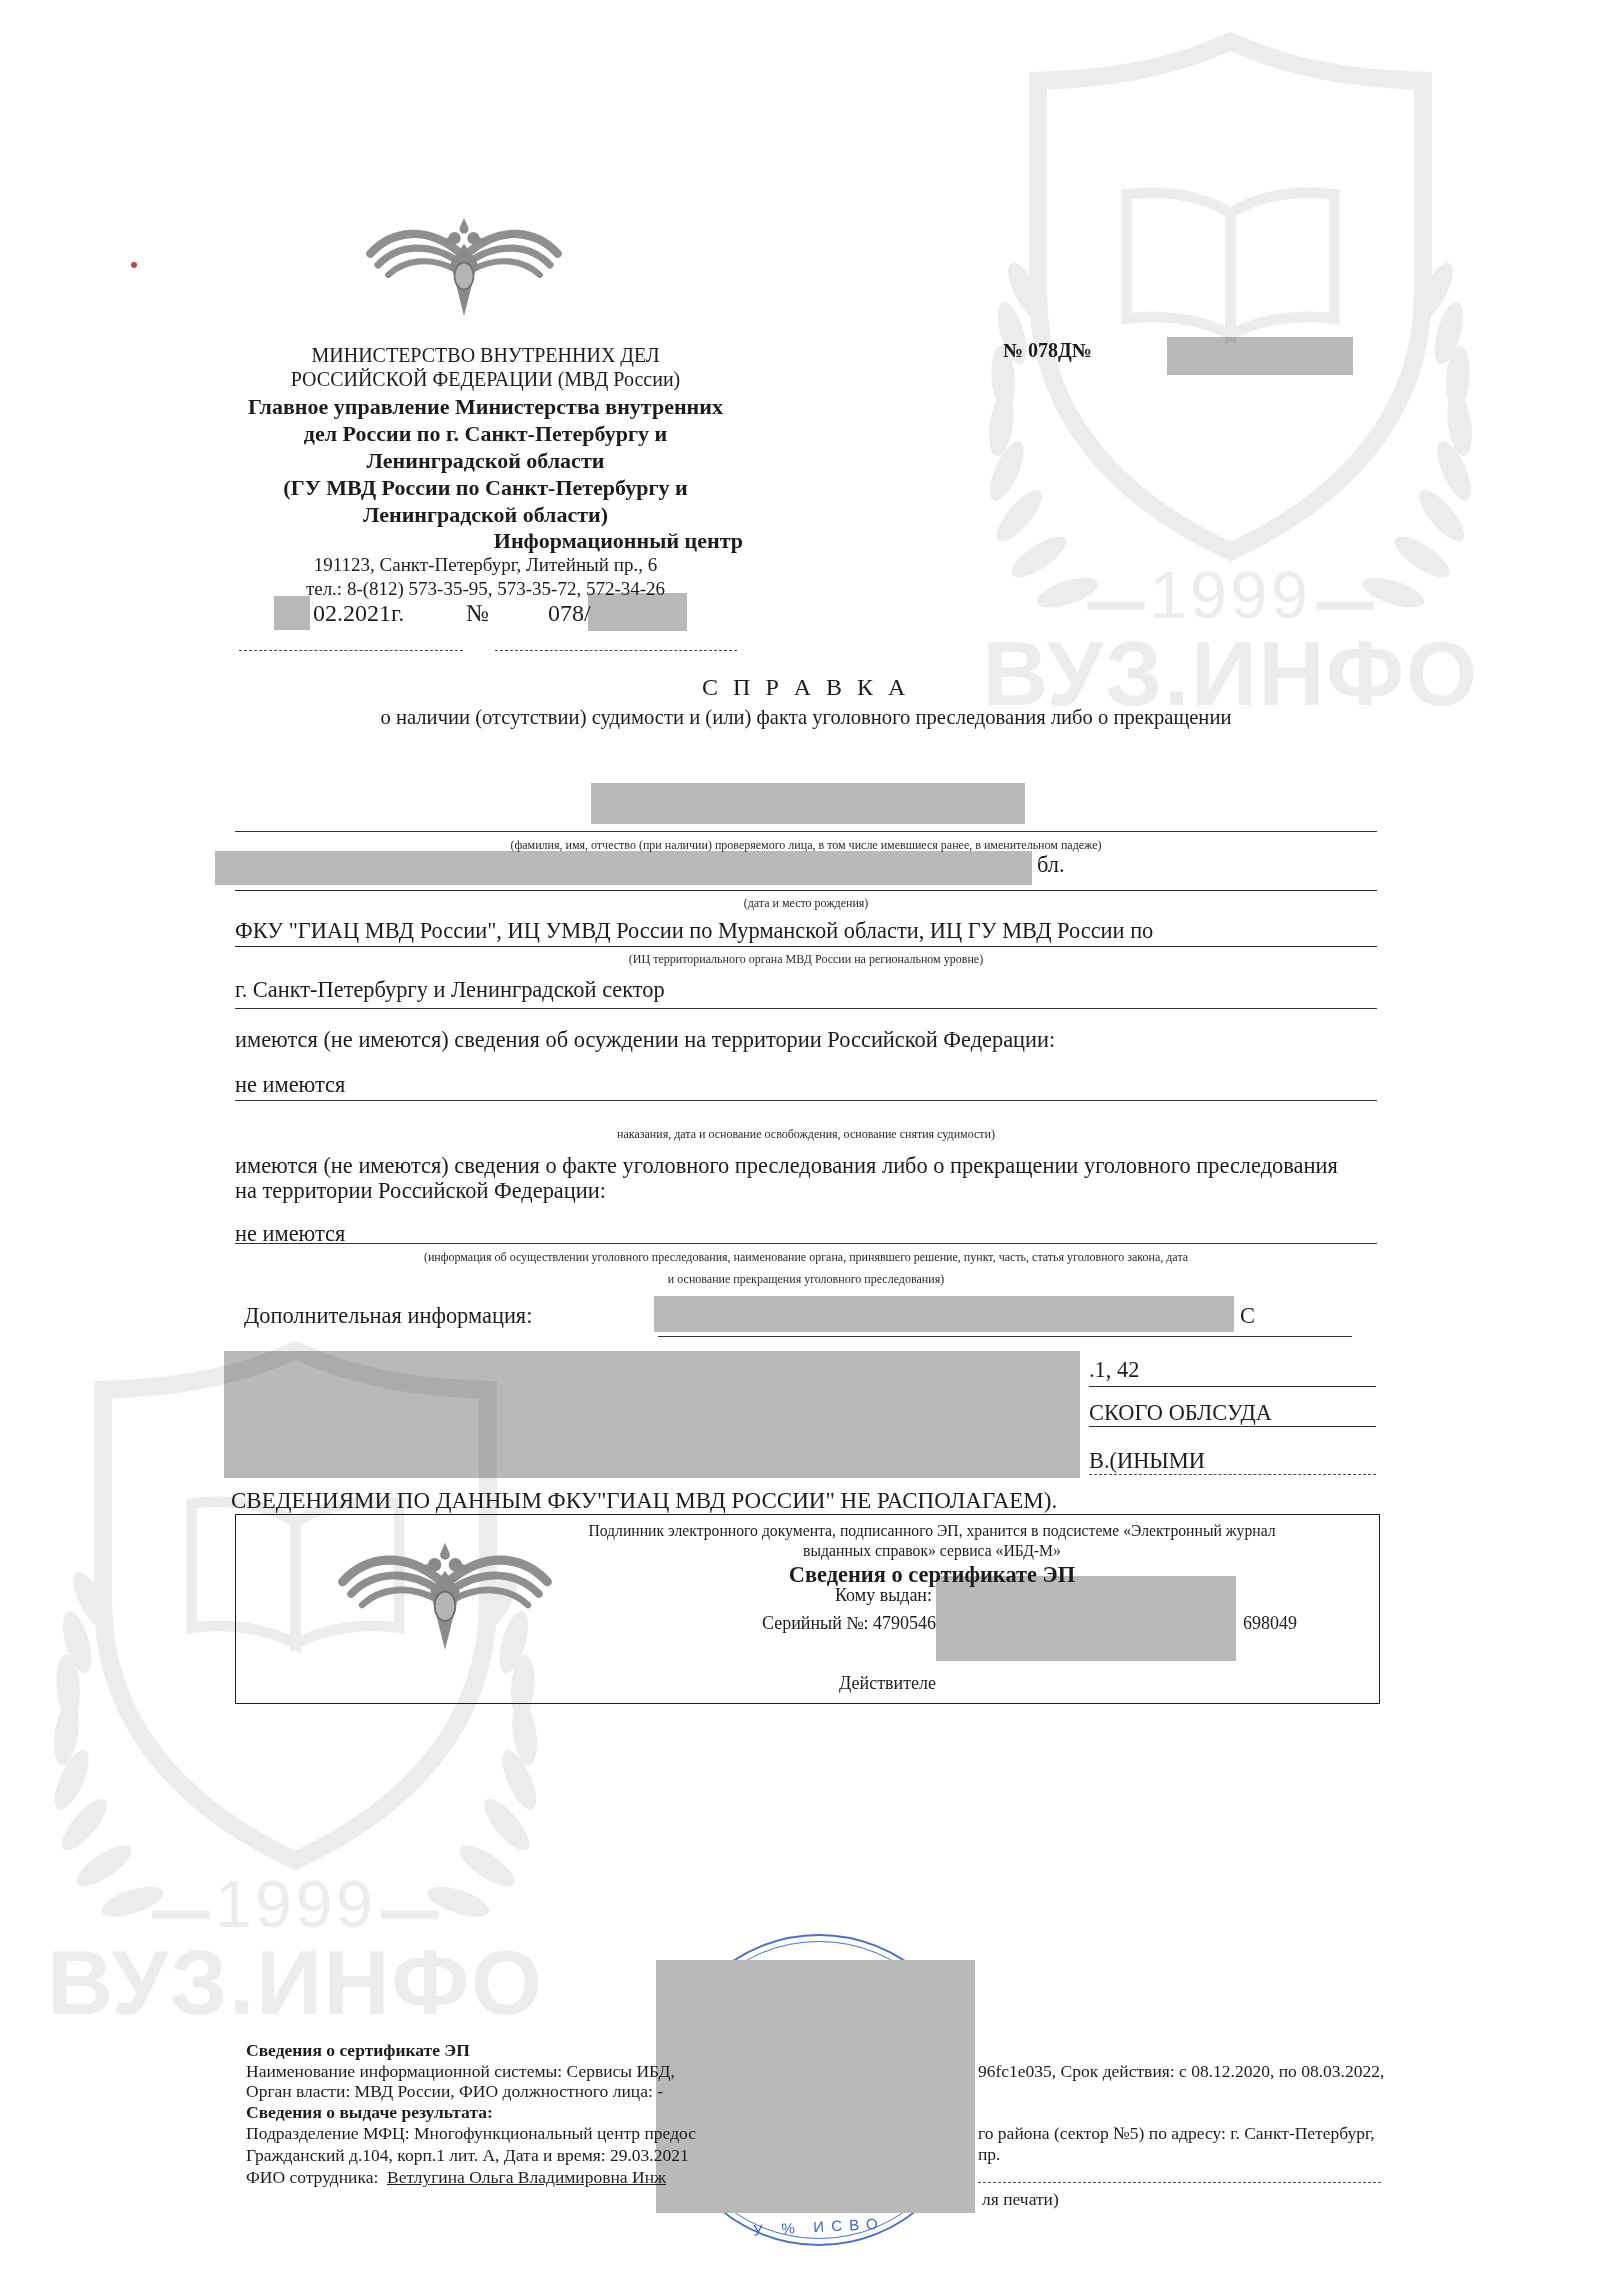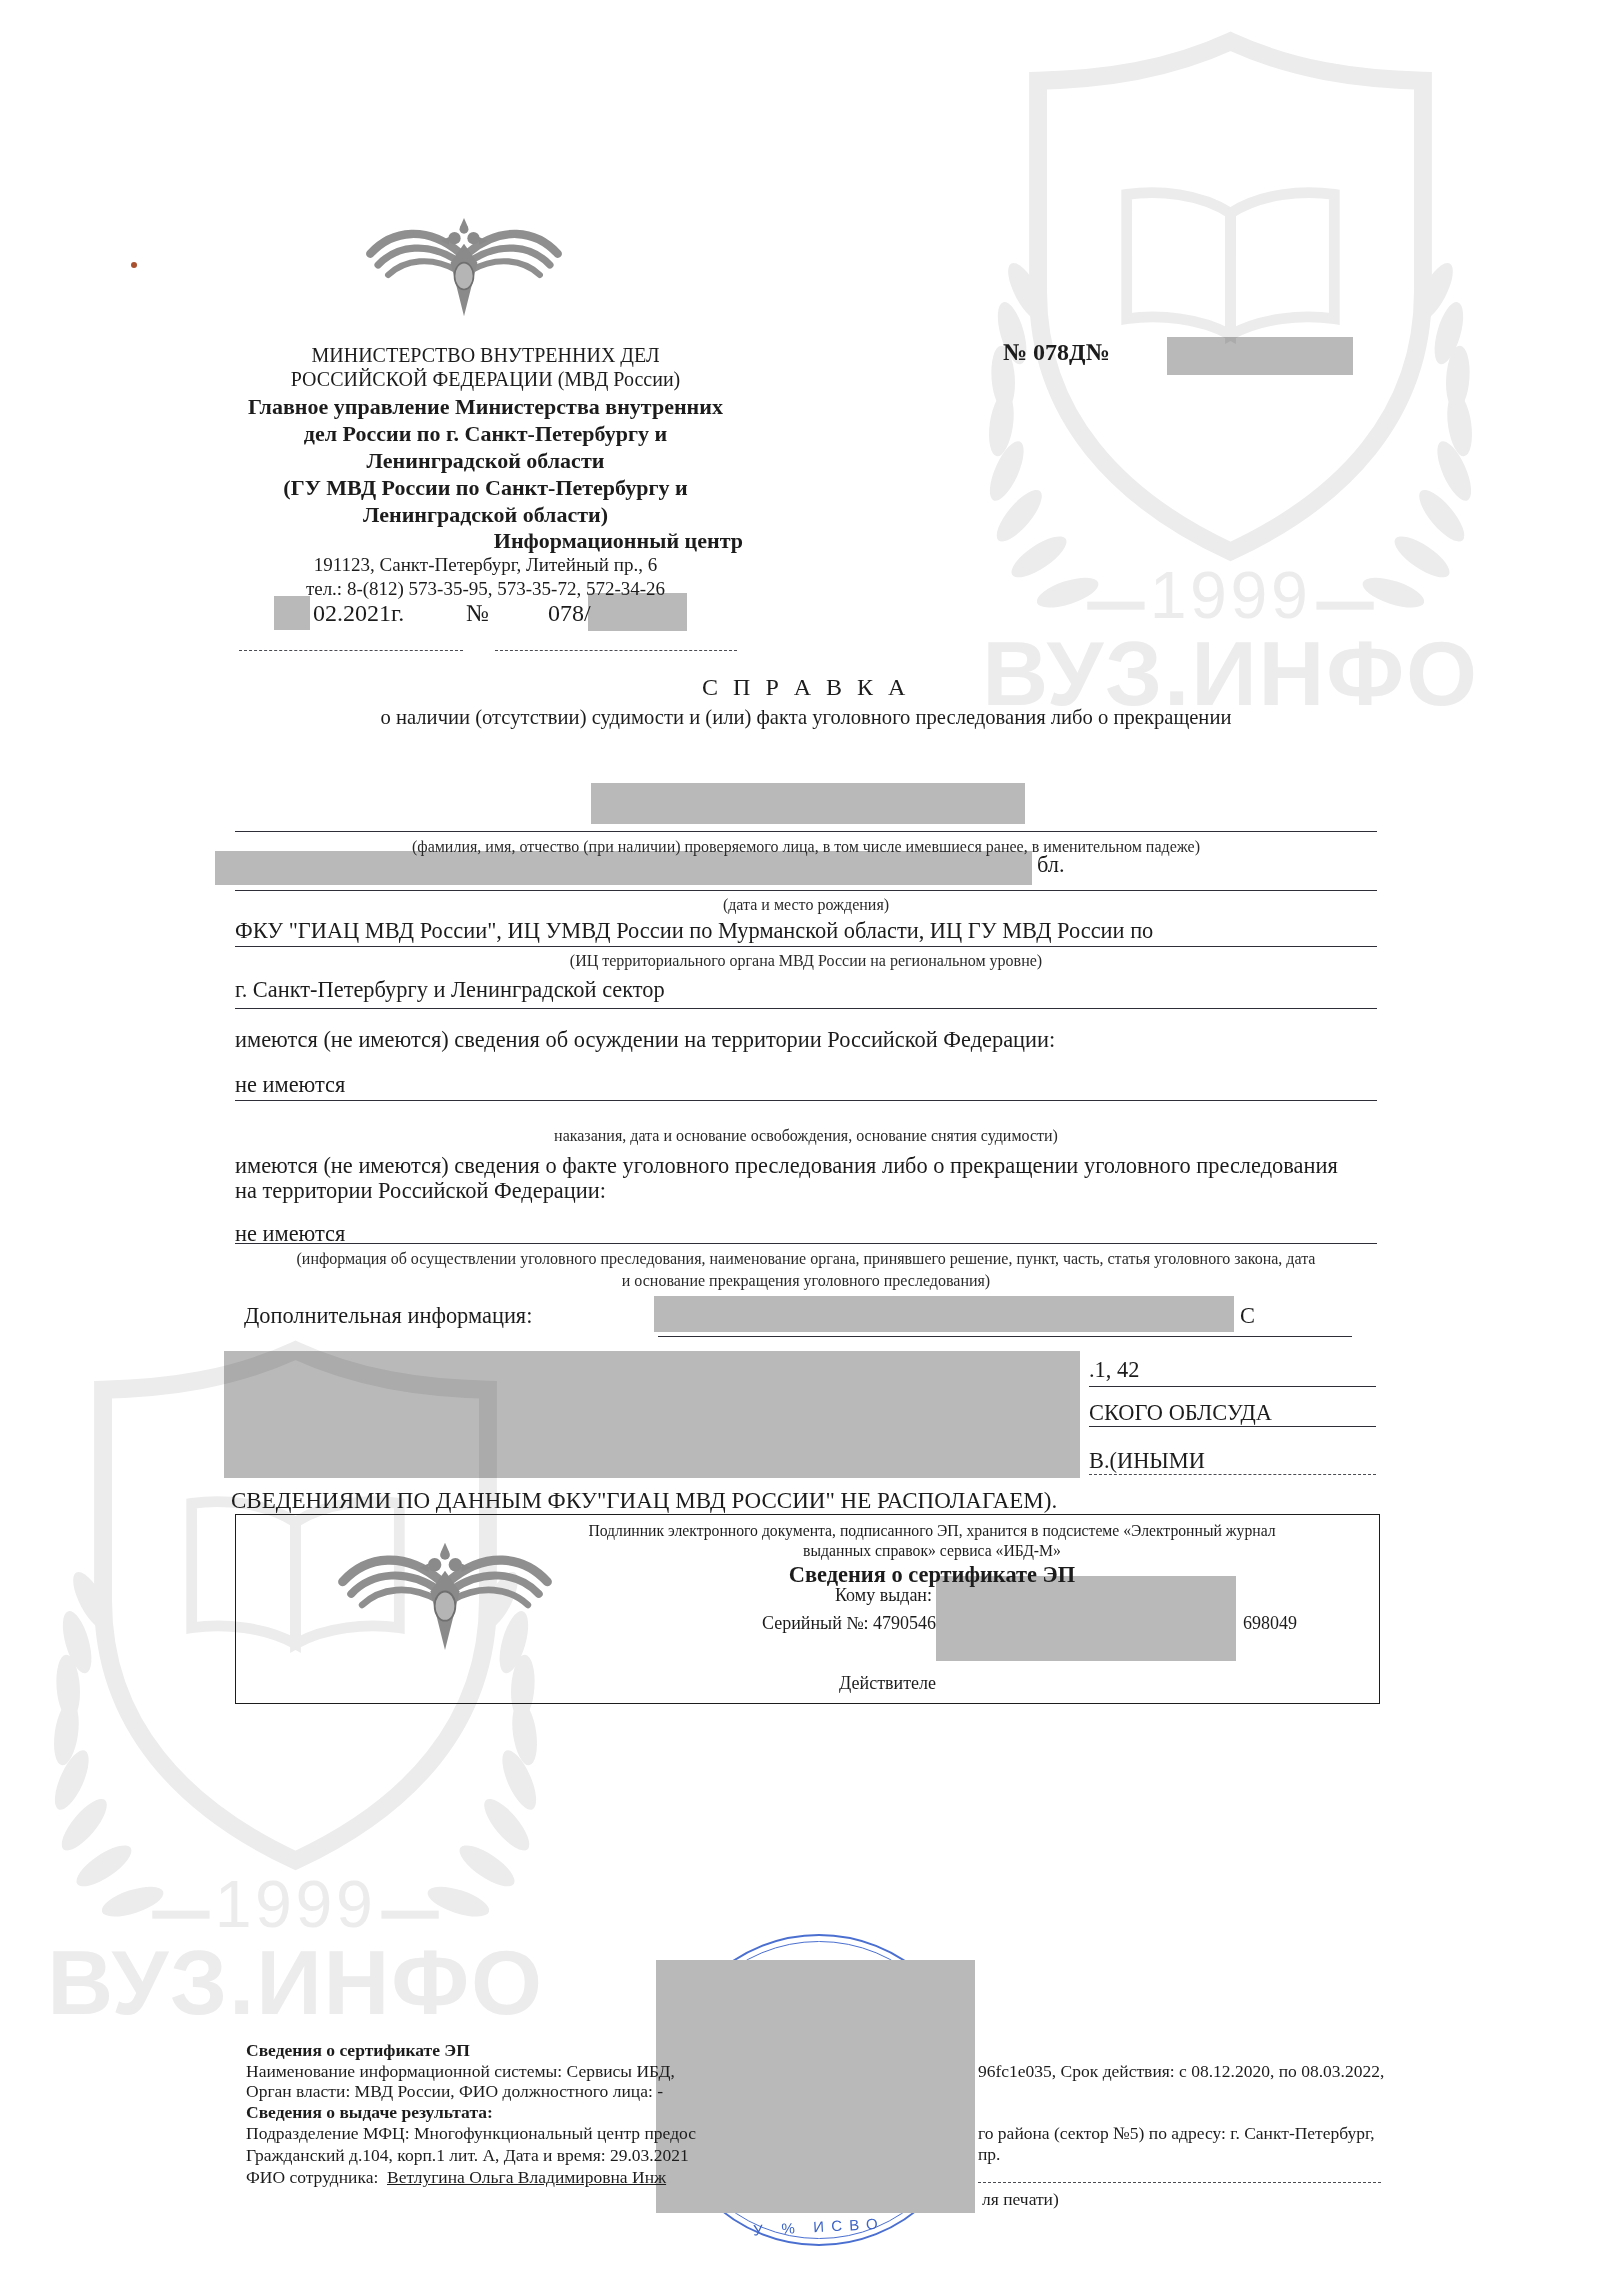--- a/index.html
+++ b/index.html
@@ -9,30 +9,30 @@
   
   .wm-layer{position:absolute;left:0;top:0;width:1622px;height:2293px;z-index:3;
             mix-blend-mode:multiply;pointer-events:none;}
   
   .redact{position:absolute;background:#b9b9b9;z-index:2;}
   
   .c{text-align:center;}
   .r{text-align:right;}
   .b{font-weight:bold;}
   .body-t{font-size:22.4px;line-height:1.1;}
-  .cap{font-size:16px;color:#2a2a2a;}
+  .cap{font-size:12px;color:#2a2a2a;}
   .small-t{font-size:17.5px;}
   .rule{position:absolute;border-top:1.8px solid #2e2e38;z-index:4;}
   .ruled{position:absolute;border-top:1.8px dashed #4a4a52;z-index:4;}
   .hdr-reg{font-size:20px;}
   .hdr-bold{font-size:22px;font-weight:bold;}
   .hdr-sm{font-size:19px;}
   .title-t{font-size:24px;letter-spacing:4.5px;}
   .sub-t{font-size:20.6px;}
-  .docnum{font-size:24px;font-weight:bold;}
+  .docnum{font-size:20px;font-weight:bold;}
   .ep-box{position:absolute;border:1.8px solid #1d1d1d;z-index:4;background:transparent;}
   .ep-sm{font-size:15.7px;}
   .ep-hd{font-size:22.4px;font-weight:bold;}
   .ep-lbl{font-size:18px;}
   .stamp{position:absolute;border:2.7px solid #4a6fd0;border-radius:50%;z-index:1;}
   .stamp::before{content:"";position:absolute;inset:5.4px;border:1.8px solid #4a6fd0;border-radius:50%;}
   .stamp-text{position:absolute;bottom:9px;left:0;width:100%;text-align:center;
               color:#3c63c6;font-family:"Liberation Sans",sans-serif;font-size:15px;
               letter-spacing:7.2px;transform:rotate(-3deg);}
   .underline{text-decoration:underline;}

